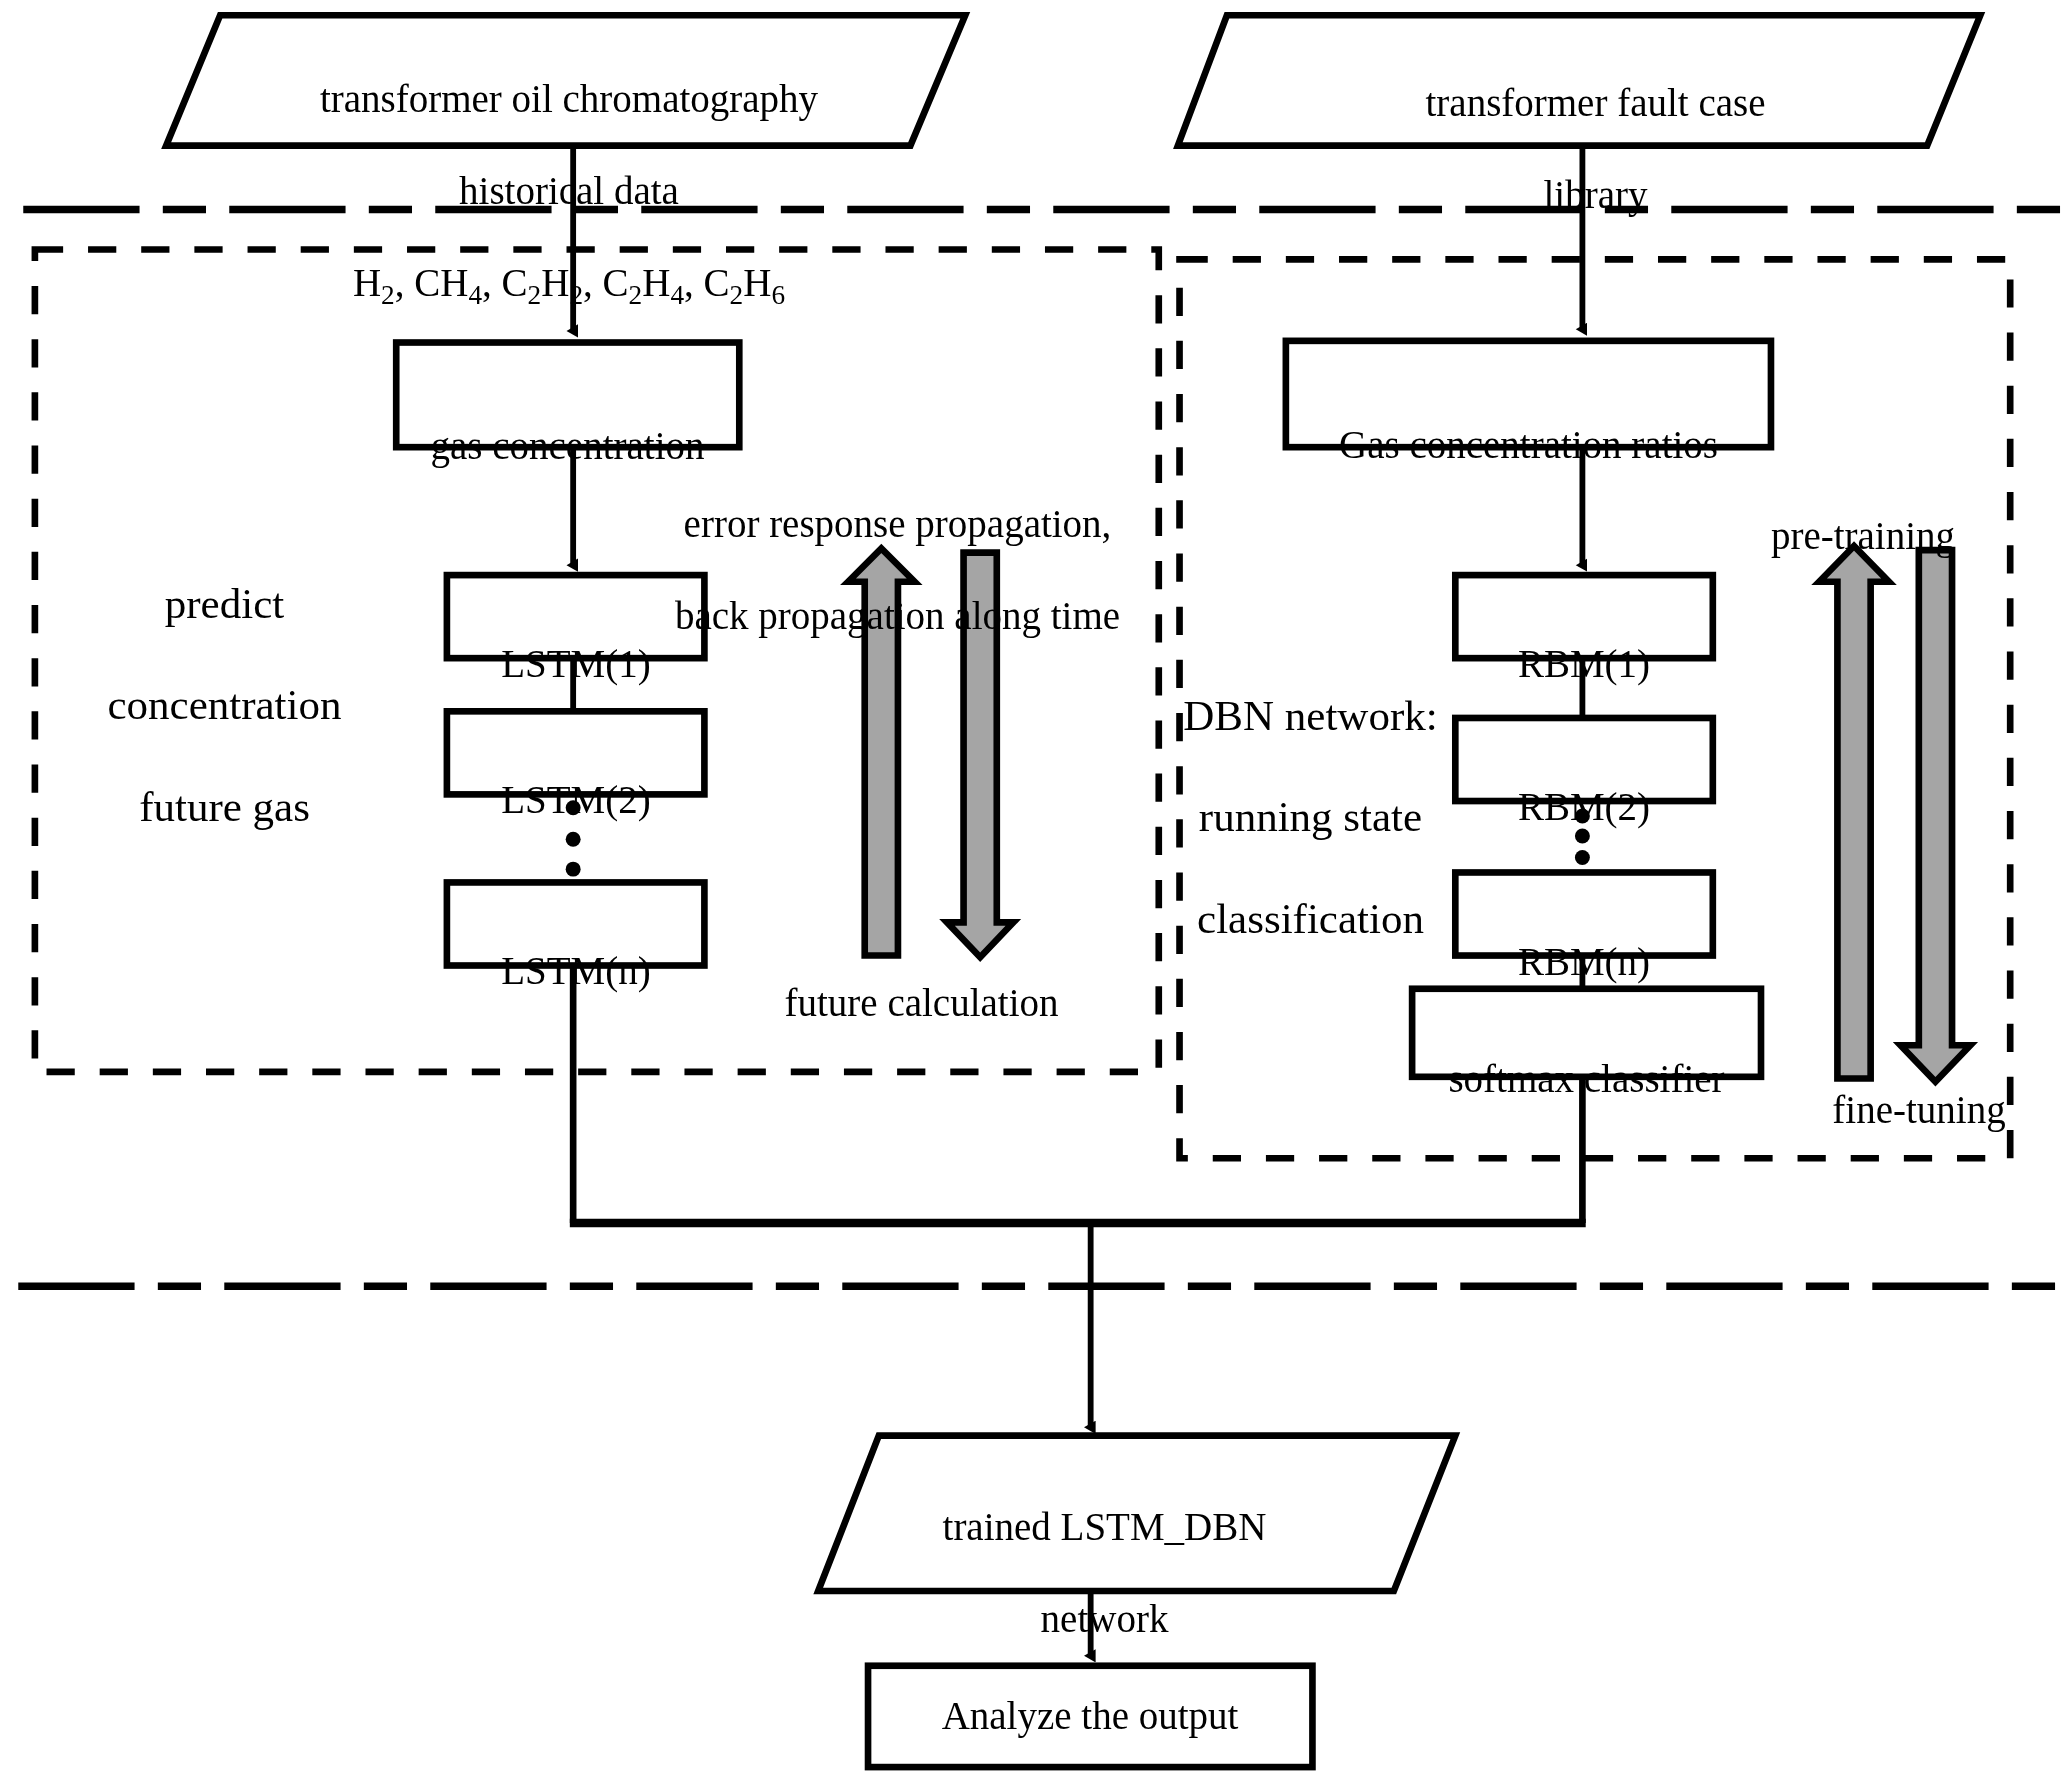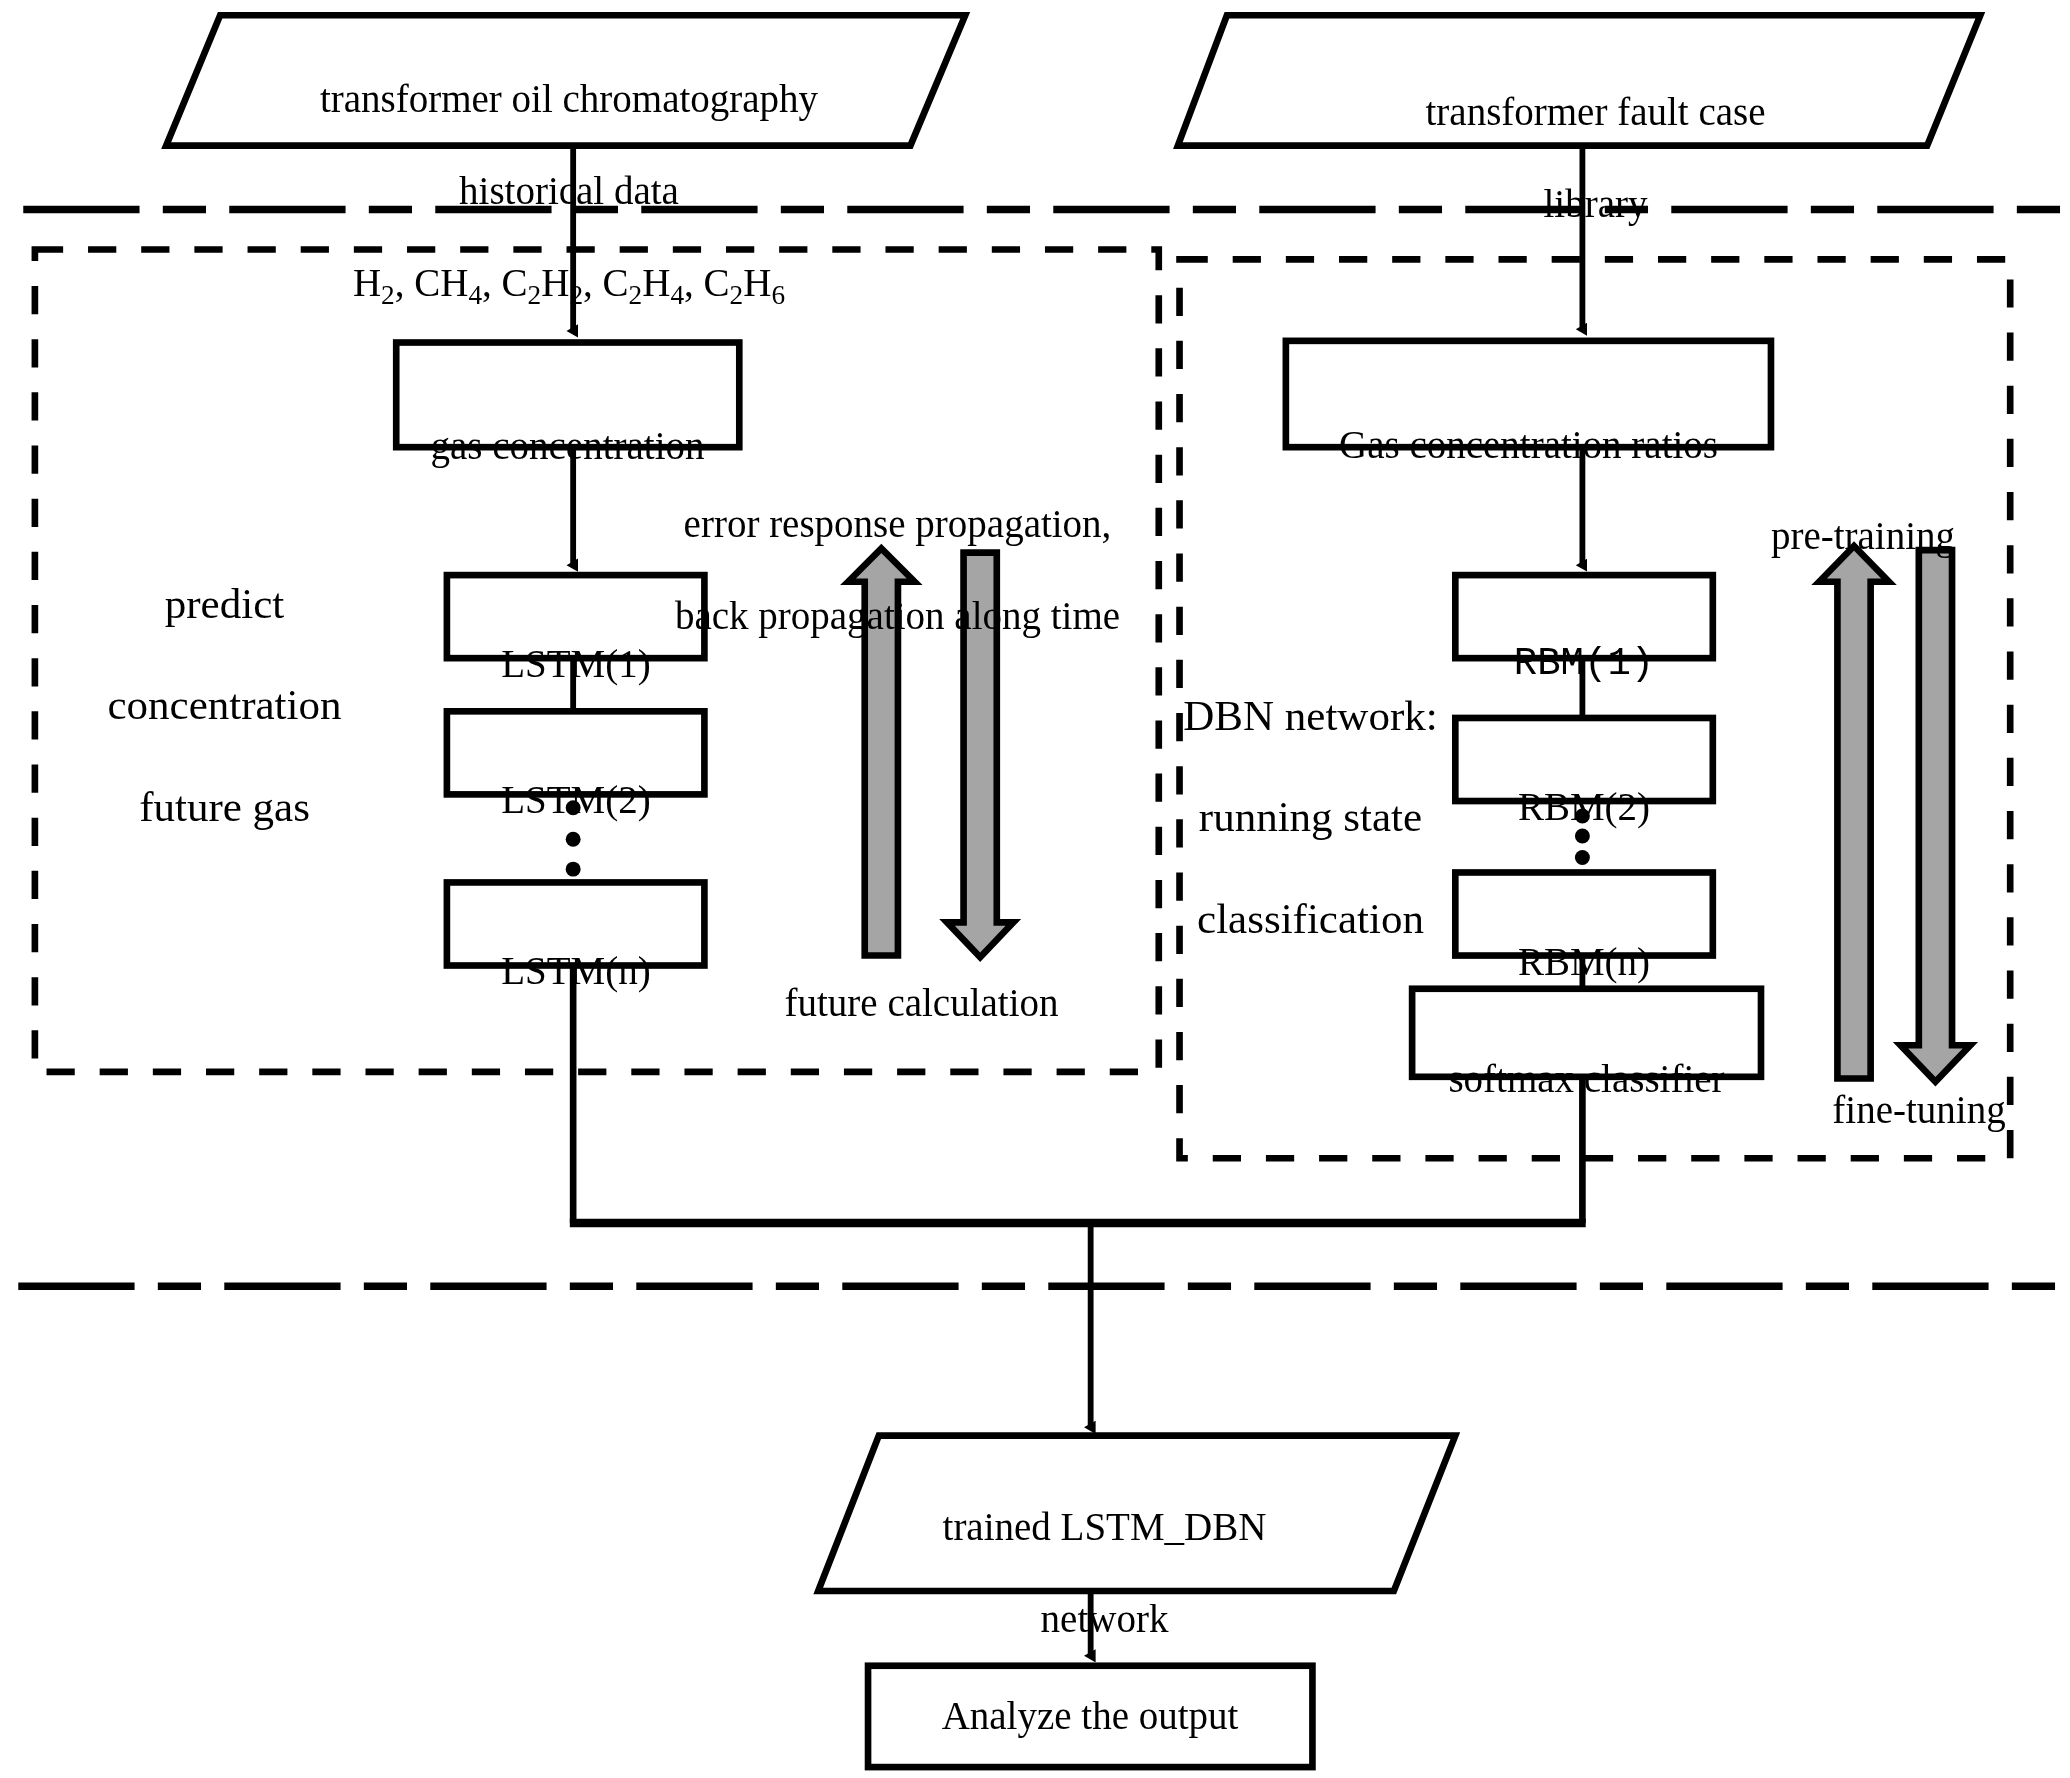--- a/index.html
+++ b/index.html
@@ -112,21 +112,21 @@
     <polygon points="2190,700 2232,657 2274,700 2252,700 2252,1298 2212,1298 2212,700" fill="#a5a5a5" stroke="#000" stroke-width="8" stroke-linejoin="miter"></polygon>
     <polygon points="2310,662 2350,662 2350,1258 2372,1258 2330,1302 2288,1258 2310,1258" fill="#a5a5a5" stroke="#000" stroke-width="8" stroke-linejoin="miter"></polygon>
   </svg>
 
   <div class="lbl t-io" style="left:270px; top:30px; width:598px;">
     <div>transformer oil chromatography</div>
     <div>historical data</div>
     <div>H<span class="sub">2</span>, CH<span class="sub">4</span>, C<span class="sub">2</span>H<span class="sub">2</span>, C<span class="sub">2</span>H<span class="sub">4</span>, C<span class="sub">2</span>H<span class="sub">6</span></div>
   </div>
 
-  <div class="lbl t-io" style="left:1263px; top:43px; width:665px;">
+  <div class="lbl t-io" style="left:1263px; top:34px; width:665px;">
     <div>transformer fault case</div>
     <div>library</div>
   </div>
 
   <div class="lbl t-node" style="left:396px; top:375px; width:343px;">gas concentration</div>
 
   <div class="lbl t-node" style="left:1286px; top:374px; width:485px;">Gas concentration ratios</div>
 
   <div class="lbl t-side" style="left:46px; top:528px; width:357px;">
     <div>predict</div>
@@ -137,21 +137,21 @@
   <div class="lbl t-side" style="left:1161px; top:640px; width:299px; text-align:center;">
     <div>DBN network:</div>
     <div>running state</div>
     <div>classification</div>
   </div>
 
   <div class="lbl t-node" style="left:447px; top:593px; width:258px;">LSTM(1)</div>
   <div class="lbl t-node" style="left:447px; top:729px; width:258px;">LSTM(2)</div>
   <div class="lbl t-node" style="left:447px; top:900px; width:258px;">LSTM(n)</div>
 
-  <div class="lbl t-node" style="left:1455px; top:593px; width:258px;font-family:Liberation Mono, monospace;">RBM(1)</div>
+  <div class="lbl t-node" style="left:1455px; top:593px; width:258px;">RBM(1)</div>
   <div class="lbl t-node" style="left:1455px; top:736px; width:258px;">RBM(2)</div>
   <div class="lbl t-node" style="left:1455px; top:891px; width:258px;">RBM(n)</div>
   <div class="lbl t-annot" style="left:640px; top:455px; width:515px; text-align:center;">
     <div>error response propagation,</div>
     <div>back propagation along time</div>
   </div>
 
   <div class="lbl t-node" style="left:1412px; top:1008px; width:349px;">softmax classifier</div>
 
   <div class="lbl t-annot" style="left:714px; top:980px; width:415px; text-align:center;">future calculation</div>

